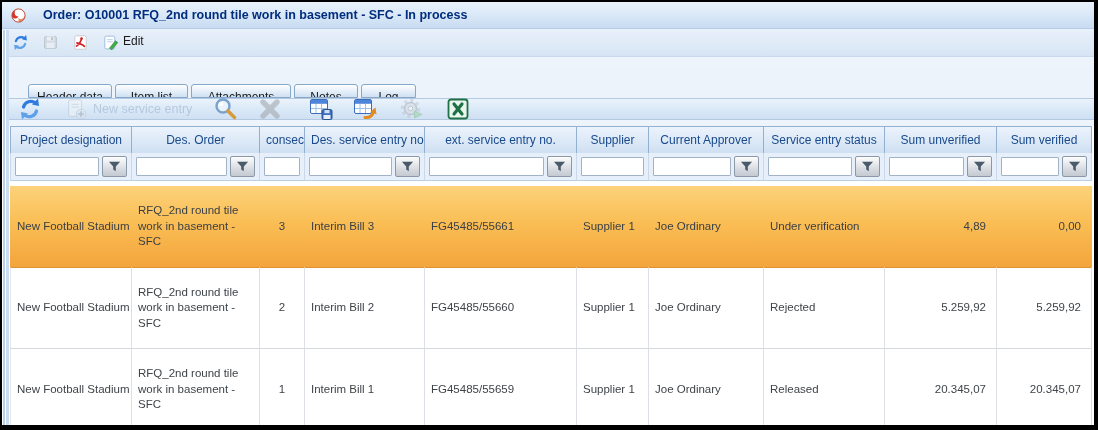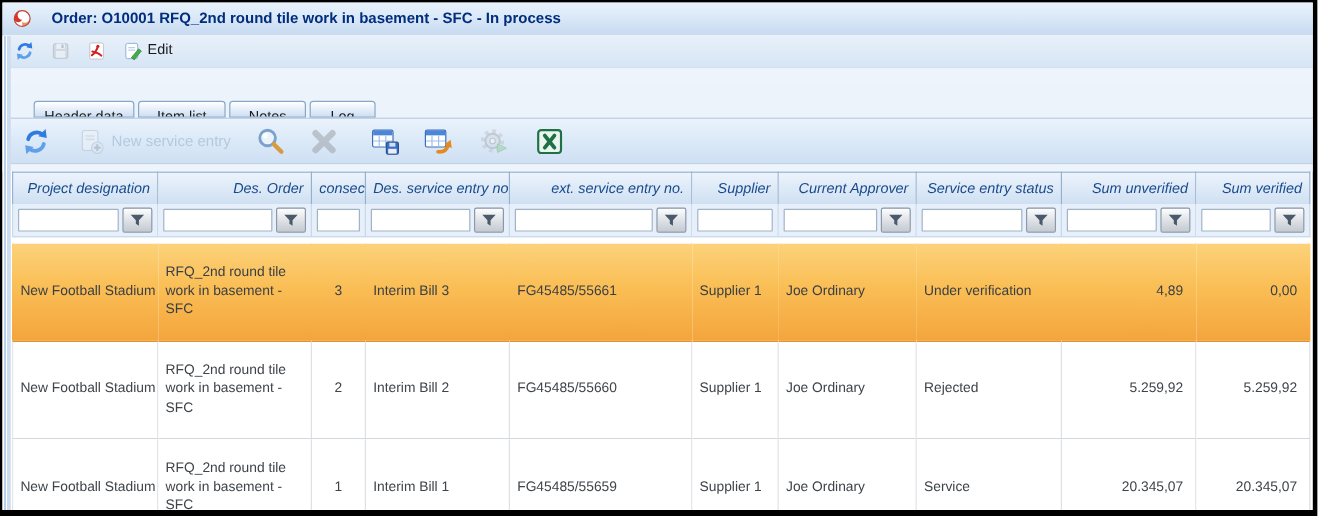--- a/index.html
+++ b/index.html
@@ -47,42 +47,42 @@
     font-size:12px; color:#1a1a1a; overflow:hidden; white-space:nowrap; cursor:default;
   }
   .tab.active { background:#ffffff; font-weight:bold; color:#001f7e; position:relative; }
   .annotation {
     position:absolute; left:-7px; right:-7px; top:-5px; bottom:-7px;
     border:4px solid #27a168; border-radius:5px; pointer-events:none; z-index:6;
   }
 
   
   .toolbar2 {
-    height:39px; display:flex; align-items:center;
+    height:22px; display:flex; align-items:center;
     background:linear-gradient(180deg,#ebf3fc 0%,#dcEAf8 45%,#cfe0f3 100%);
     border-top:1px solid #b3c9e2; border-bottom:1px solid #b3c9e2;
   }
   .icon24 { width:24px; height:24px; display:block; }
   .icon26 { width:26px; height:26px; display:block; }
   .t2 { display:flex; align-items:center; cursor:default; }
   .disabled { opacity:.6; }
   .newentry-lbl { font-size:12.5px; color:#9db3cd; margin-left:5px; white-space:nowrap; }
   .gap2 { height:6px; background:#eef4fb; }
 
   
   table.grid {
     margin-left:8px; border-collapse:separate; border-spacing:0; table-layout:fixed;
     width:1082px; font-size:11.5px; color:#3f4449;
   }
   .grid thead th { font-weight:normal; }
   .hdr th {
-    height:27px; padding:0 6px; text-align:right; font-size:12px; color:#194a8c;
+    height:27px; padding:0 6px; text-align:center; font-size:12px; color:#194a8c;
     background:linear-gradient(180deg,#ecf3fc,#cfe0f2);
     border-top:1px solid #92b0d0; border-right:1px solid #92b0d0;
-    white-space:nowrap; overflow:hidden; cursor:default;font-style:italic;
+    white-space:nowrap; overflow:hidden; cursor:default;
   }
   .hdr th:first-child { border-left:1px solid #92b0d0; }
   .flt th {
     height:28px; padding:0 4px; background:#e6effa;
     border-right:1px solid #c9d9ea; border-bottom:1px solid #b9cfe6; vertical-align:middle;
   }
   .flt th:first-child { border-left:1px solid #c9d9ea; }
   .fltwrap { display:flex; align-items:center; gap:3px; }
   input.flt-in {
     flex:1 1 auto; min-width:0; height:19px; border:1px solid #a2b3c8; background:#fff;
@@ -160,20 +160,21 @@
       </svg>
       <span class="lbl">Edit</span>
     </span>
   </div>
 
   <div class="gap1"></div>
 
   <div class="tabstrip">
     <div class="tab" style="width:84px">Header data</div>
     <div class="tab" style="width:73px">Item list</div>
+    <div class="tab" style="width:100px">Attachments</div>
     <div class="tab" style="width:64px">Notes</div>
     <div class="tab" style="width:55px">Log</div>
   </div>
 
   <div class="toolbar2">
     <span class="t2" style="margin-left:16px">
       <svg class="icon24" viewBox="0 0 24 24">
         <path d="M5.5 10 A7.5 7.5 0 0 1 17.5 6" fill="none" stroke="#2f7be0" stroke-width="3.2" stroke-linecap="round"></path>
         <polygon points="20,1.5 21,9 14,7.5" fill="#2f7be0"></polygon>
         <path d="M18.5 14 A7.5 7.5 0 0 1 6.5 18" fill="none" stroke="#5ea0ea" stroke-width="3.2" stroke-linecap="round"></path>
@@ -388,21 +389,21 @@
         <td class="num">5.259,92</td>
       </tr>
       <tr>
         <td class="clip">New Football Stadium f</td>
         <td>RFQ_2nd round tile work in basement - SFC</td>
         <td class="ctr">1</td>
         <td>Interim Bill 1</td>
         <td>FG45485/55659</td>
         <td>Supplier 1</td>
         <td>Joe Ordinary</td>
-        <td>Service</td>
+        <td>Released</td>
         <td class="num">20.345,07</td>
         <td class="num">20.345,07</td>
       </tr>
     </tbody>
   </table>
 
   <div class="bottomspace"></div>
 </div>
 
 </body></html>

